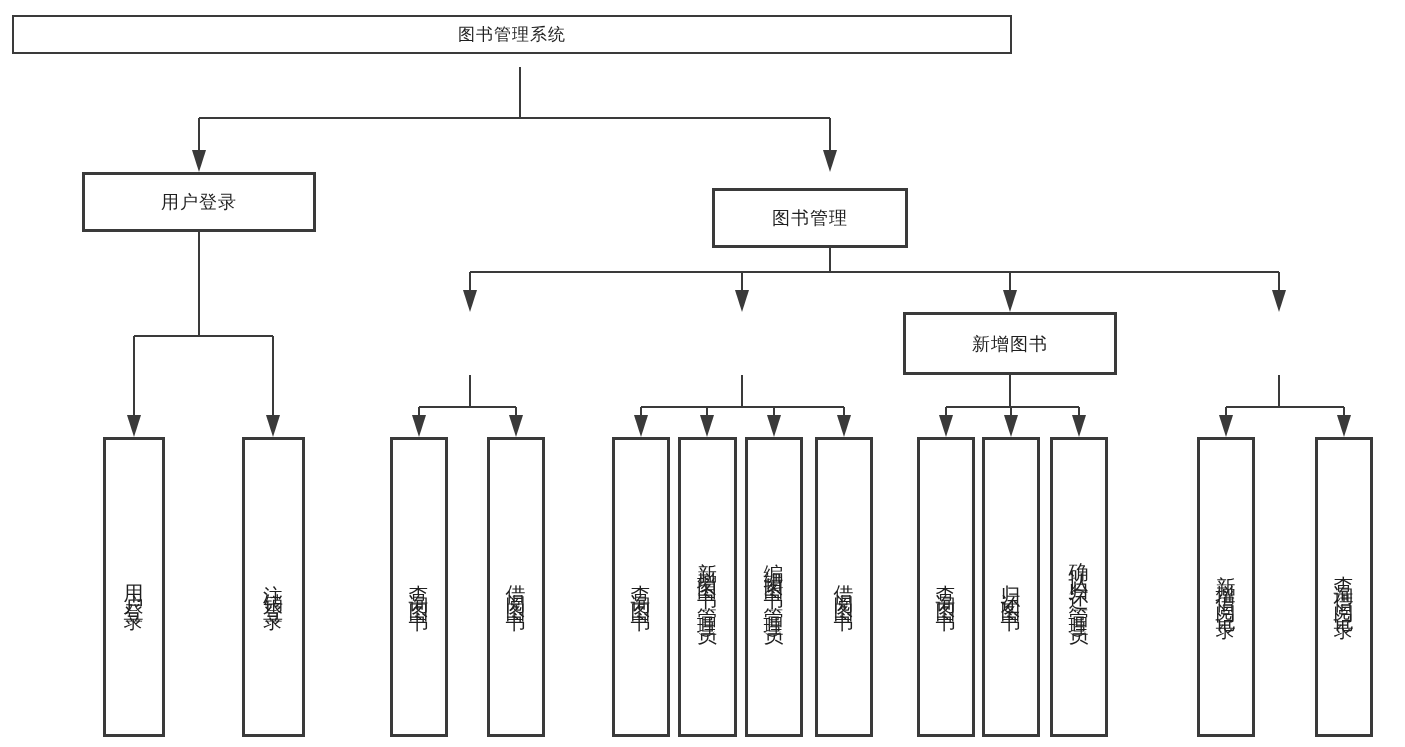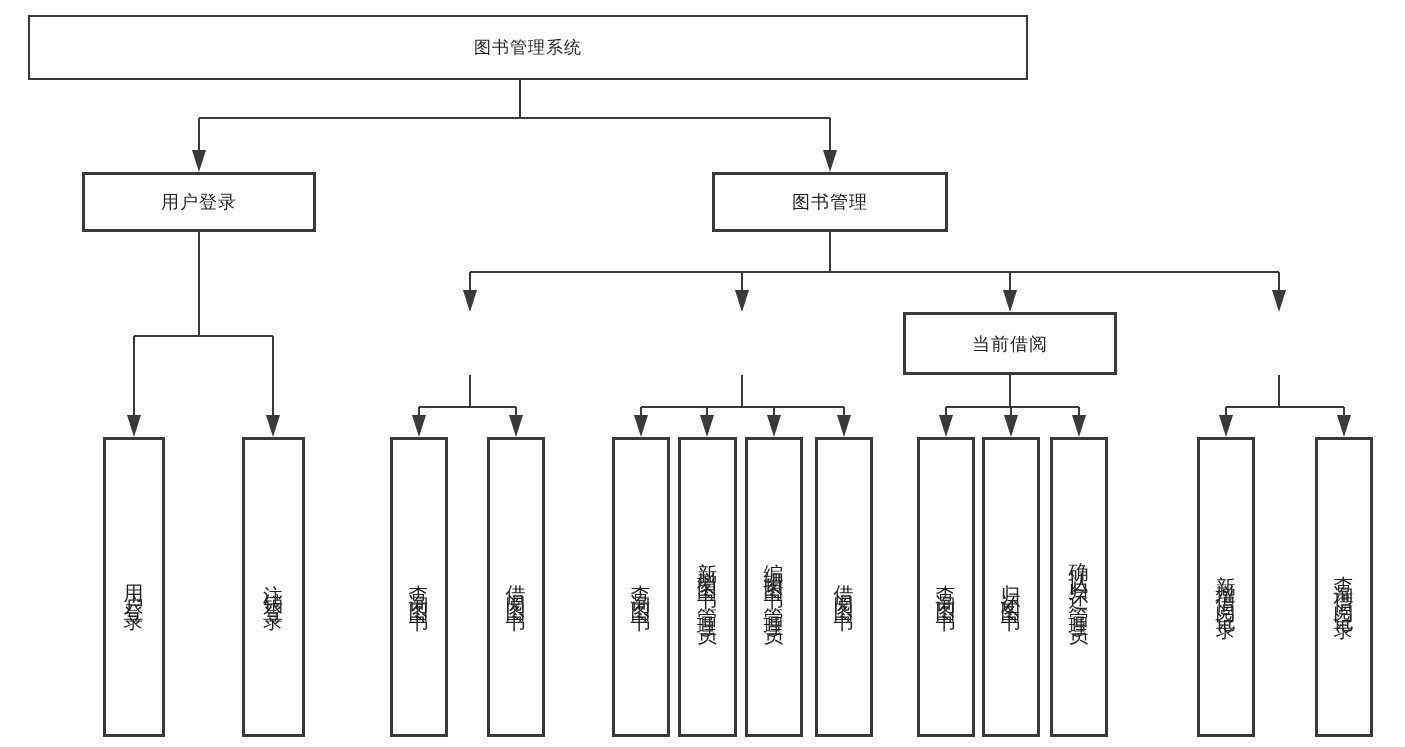--- a/index.html
+++ b/index.html
@@ -55,33 +55,33 @@
       <polygon points="767,415 781,415 774,437"></polygon>
       <polygon points="837,415 851,415 844,437"></polygon>
       <polygon points="939,415 953,415 946,437"></polygon>
       <polygon points="1004,415 1018,415 1011,437"></polygon>
       <polygon points="1072,415 1086,415 1079,437"></polygon>
       <polygon points="1219,415 1233,415 1226,437"></polygon>
       <polygon points="1337,415 1351,415 1344,437"></polygon>
     </g>
   </svg>
 
-  <div class="box root" style="left:28px;top:15px;width:1000px;height:65px">
+  <div class="box root" style="left:12px;top:15px;width:1000px;height:39px">
     <span>图书管理系统</span>
   </div>
 
   <div class="box h" style="left:82px;top:172px;width:234px;height:60px">
     <span>用户登录</span>
   </div>
-  <div class="box h" style="left:712px;top:172px;width:236px;height:60px">
+  <div class="box h" style="left:712px;top:188px;width:196px;height:60px">
     <span>图书管理</span>
   </div>
 
   <div class="box h" style="left:903px;top:312px;width:214px;height:63px">
-    <span>当前借阅</span>
+    <span>新增图书</span>
   </div>
 
   <div class="box v" style="left:103px;top:437px;width:62px;height:300px">
     <span>用户登录</span>
   </div>
   <div class="box v" style="left:242px;top:437px;width:63px;height:300px">
     <span>注销登录</span>
   </div>
 
   <div class="box v" style="left:390px;top:437px;width:58px;height:300px">

